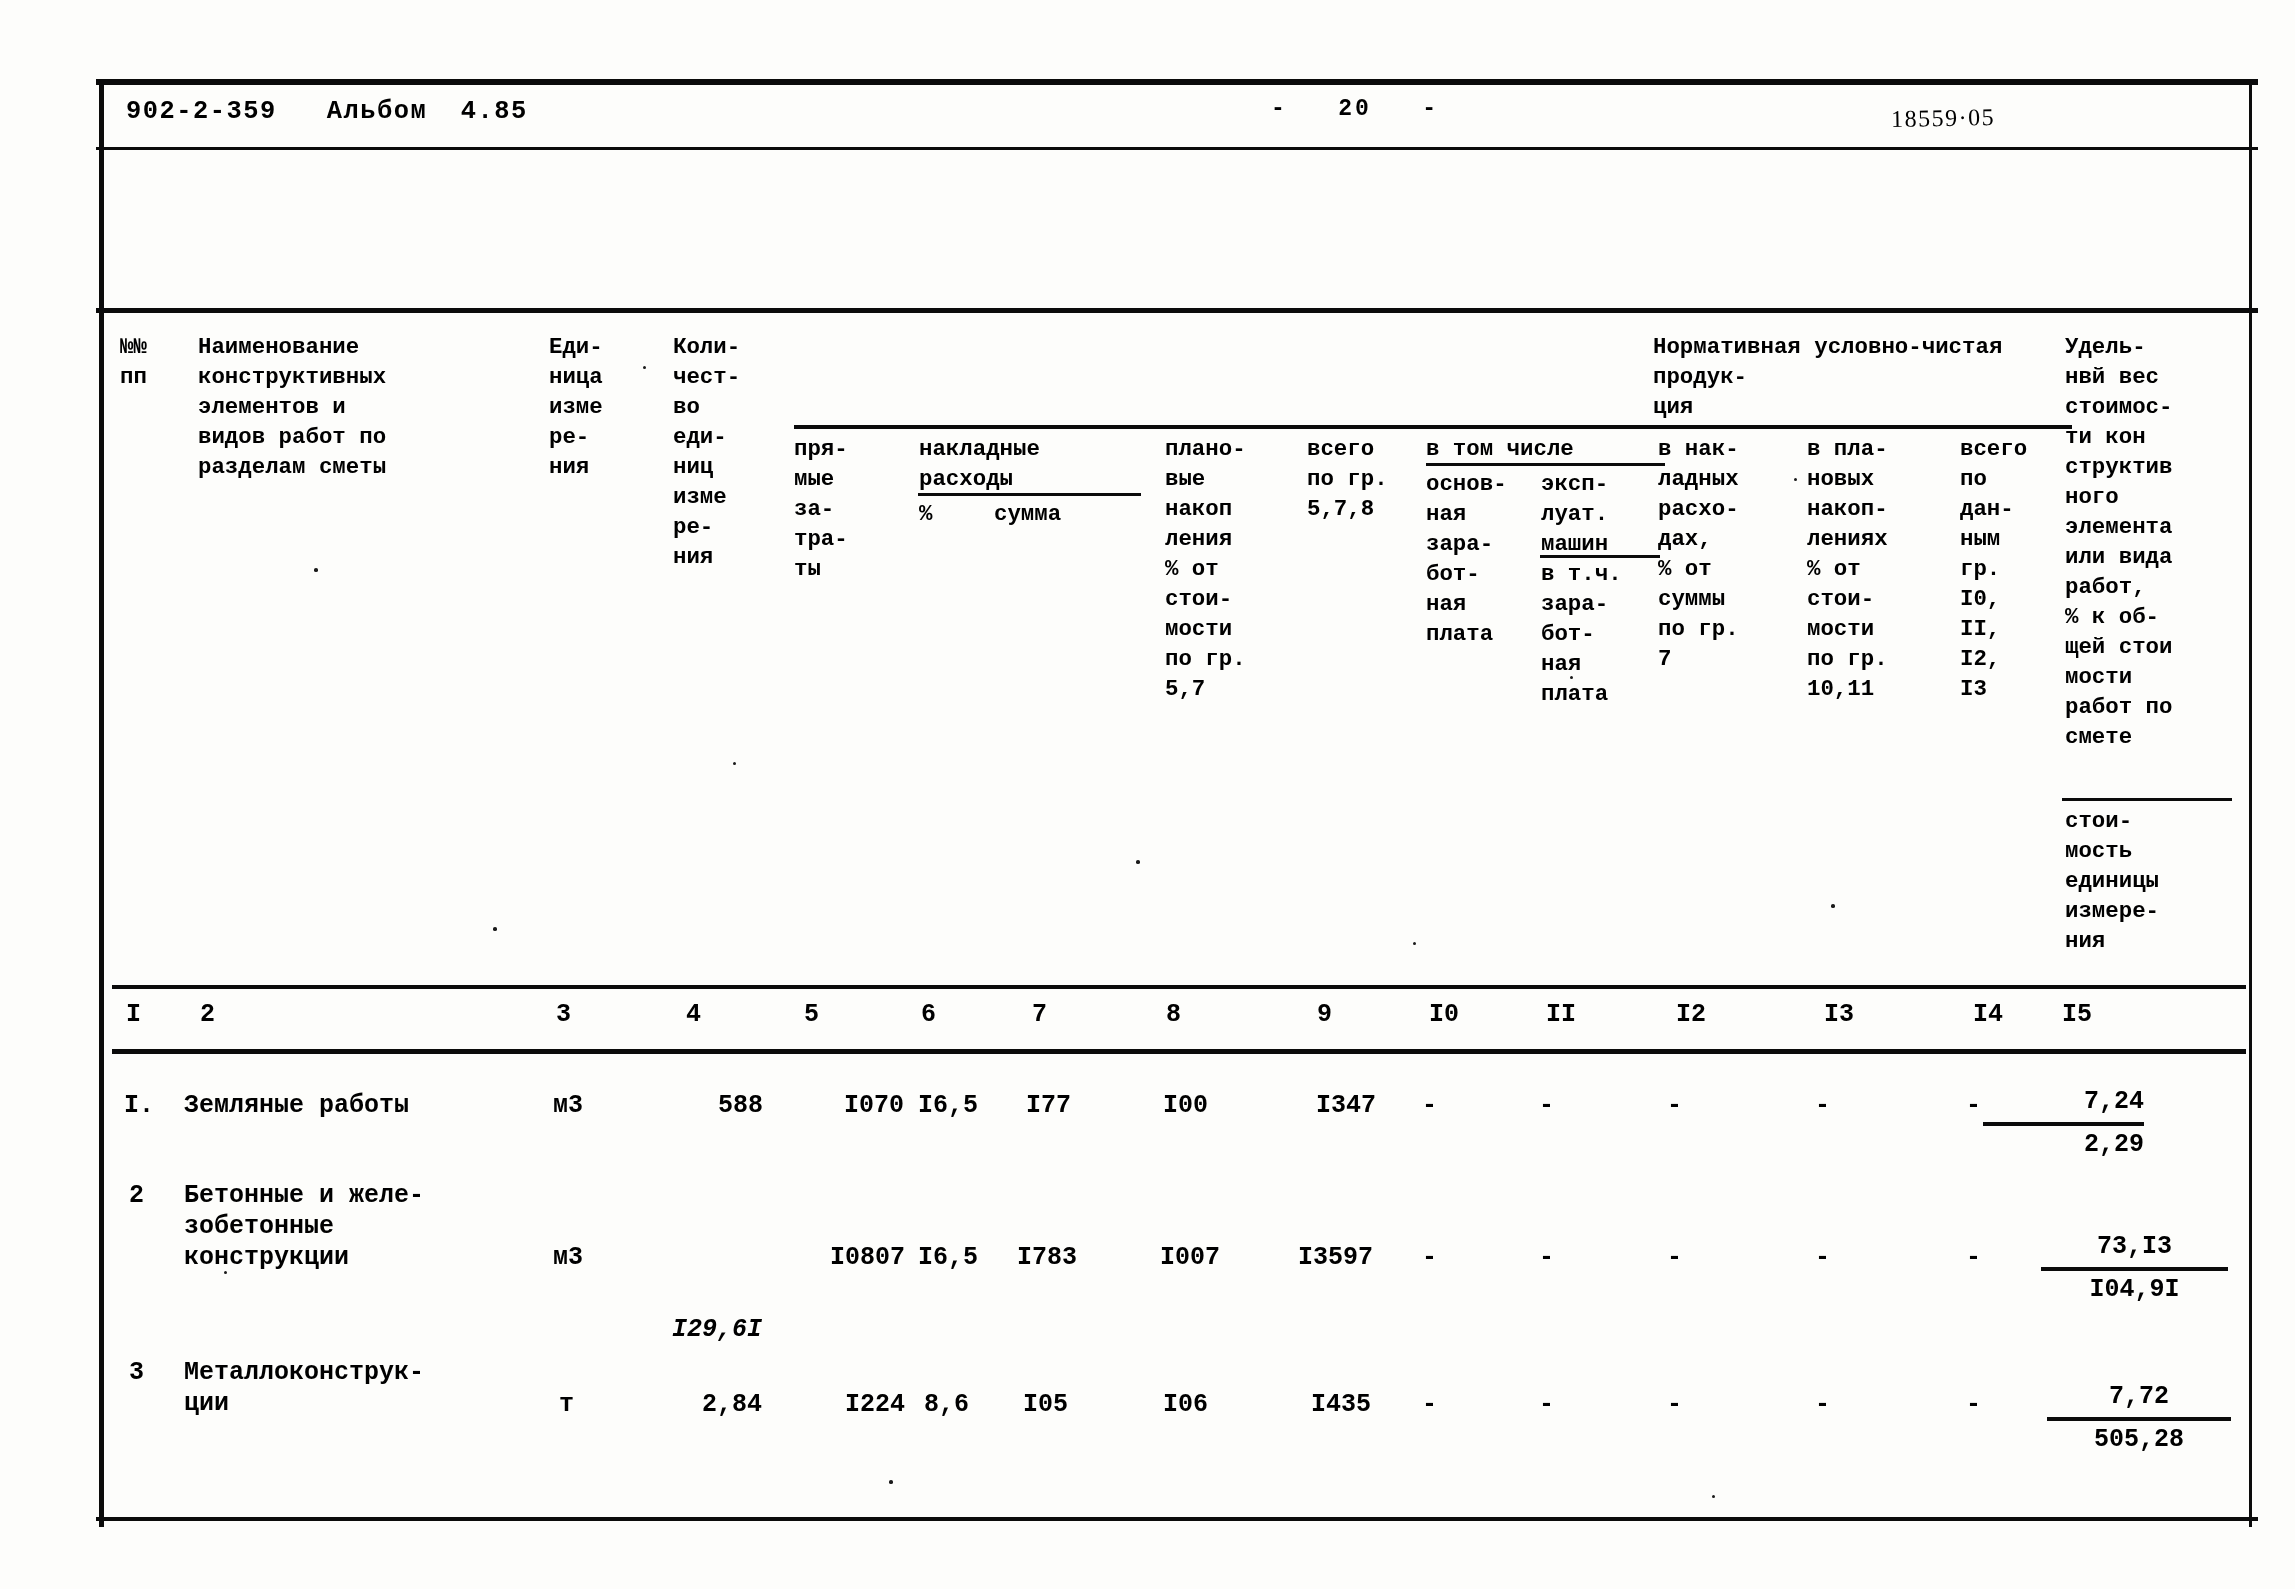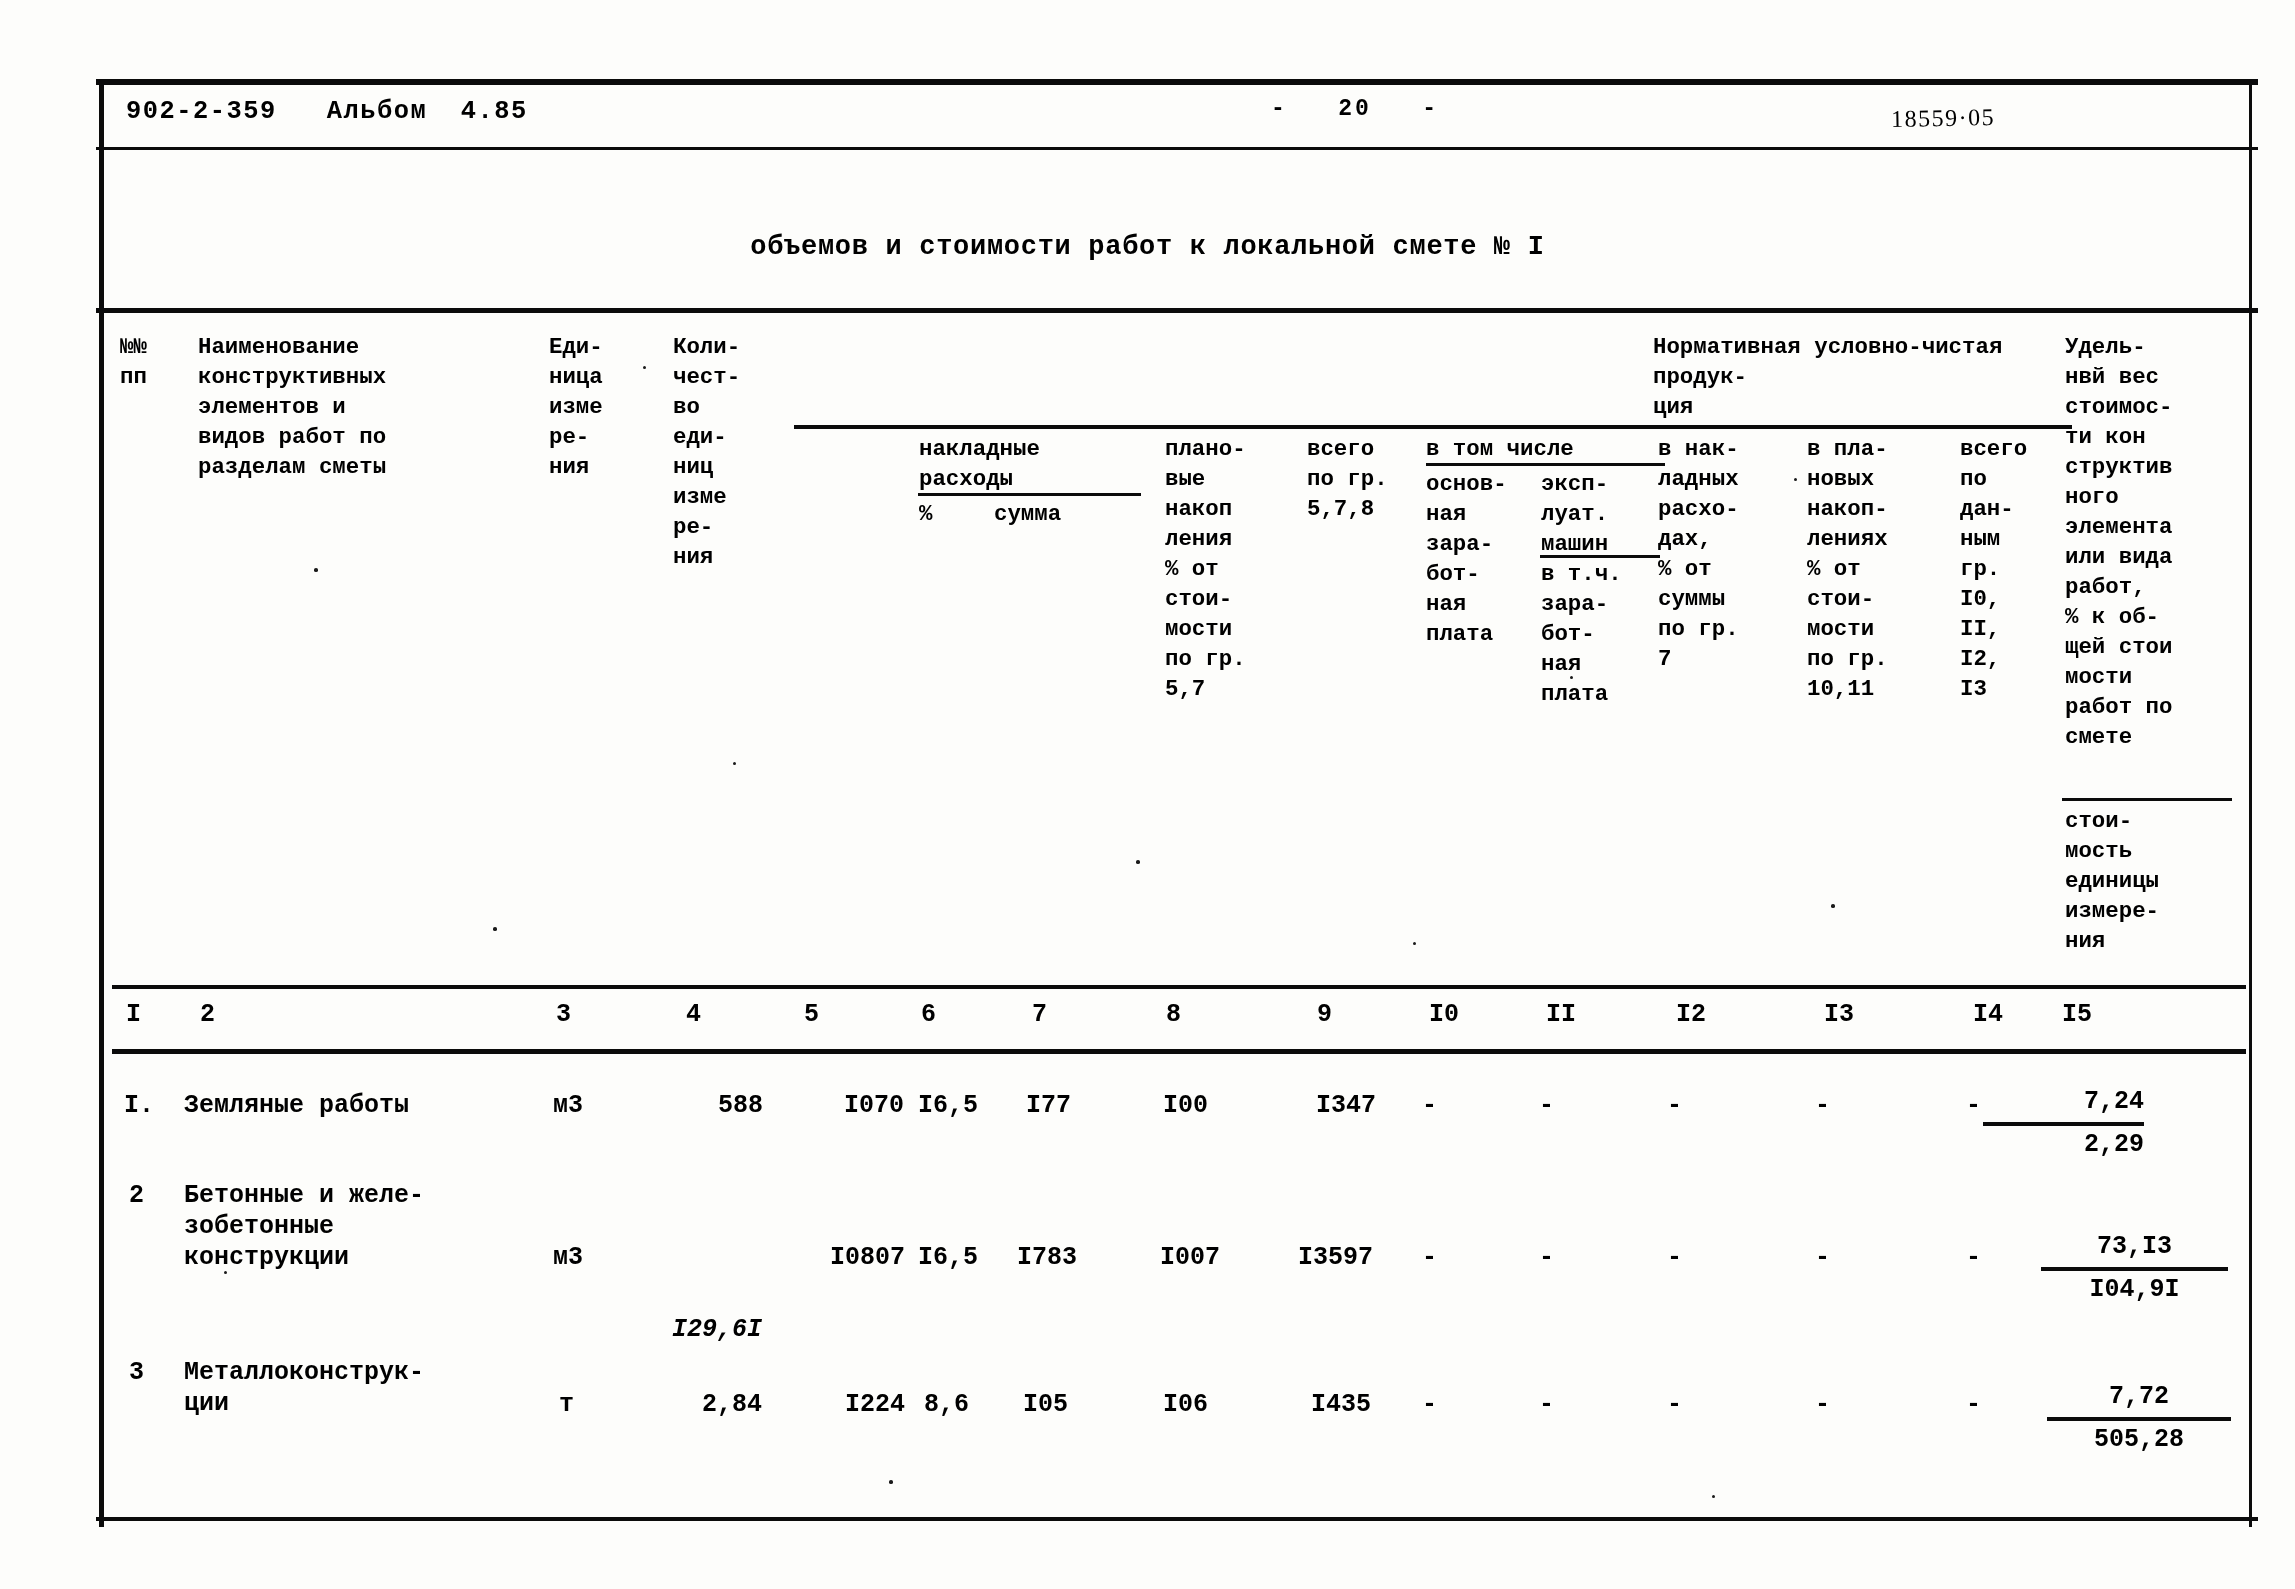--- a/index.html
+++ b/index.html
@@ -147,21 +147,20 @@
   <div class="rule-h" id="hdr-bot-rule"></div>
   <div class="rule-h" id="tbl-top-rule"></div>
   <div class="rule-h" id="colnum-top"></div>
   <div class="rule-h" id="colnum-bot"></div>
   <div class="rule-h" id="tbl-bot-rule"></div>
 
   <div id="doc-code">902-2-359   Альбом  4.85</div>
   <div id="page-no">-   20   -</div>
   <div id="stamp-no">18559·05</div>
 
-  <div id="title-sub">объемов и стоимости работ к локальной смете № I</div>
 
   <div class="hcell" style="left:120px; top:332px; width:82px;">№№
 пп</div>
 
   <div class="hcell" style="left:198px; top:332px; width:329px;">Наименование
 конструктивных
 элементов и
 видов работ по
 разделам сметы</div>
 
@@ -175,20 +174,25 @@
 чест-
 во
 еди-
 ниц
 изме
 ре-
 ния</div>
 
   <div class="subrule" style="left:794px; top:425px; width:1220px;"></div>
 
+  <div class="hcell" style="left:794px; top:434px; width:112px;">пря-
+мые
+за-
+тра-
+ты</div>
 
   <div class="hcell" style="left:919px; top:434px; width:224px;">накладные
 расходы</div>
   <div class="subrule" style="left:918px; top:493px; width:223px; height:3px;"></div>
 
   <div class="hcell" style="left:919px; top:499px; width:45px;">%</div>
   <div class="hcell" style="left:994px; top:499px; width:164px;">сумма</div>
 
   <div class="hcell" style="left:1165px; top:434px; width:135px;">плано-
 вые

